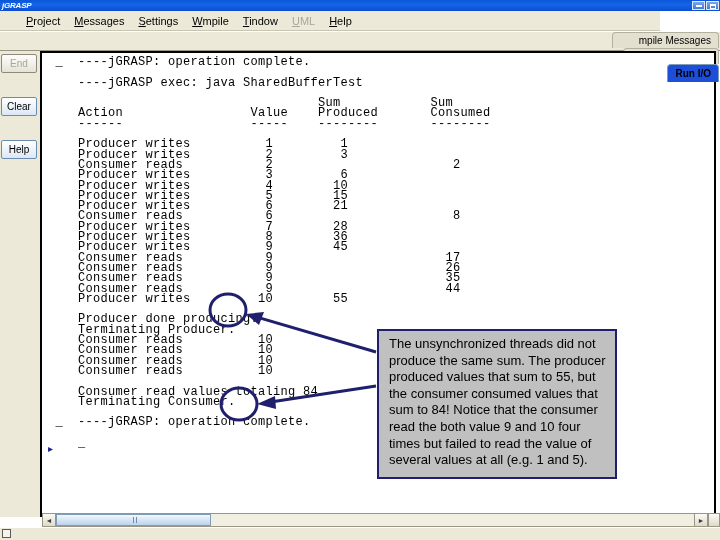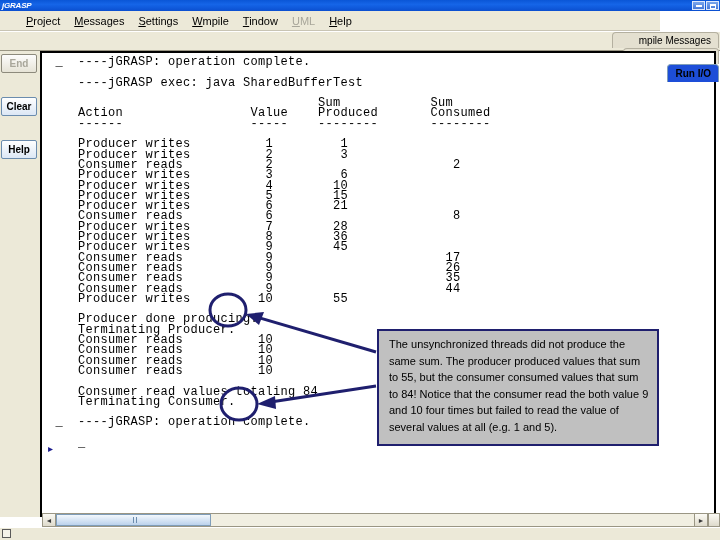--- a/index.html
+++ b/index.html
@@ -122,21 +122,20 @@
     z-index: 2;
     font-weight: bold;
   }
 
   
   .sidecol {
     position: absolute;
     left: 0; top: 51px;
     width: 40px; height: 466px;
     background: #ece9d8;
-    font-weight: bold;
   }
   .sidebtn {
     width: 36px;
     height: 19px;
     margin: 3px 0 0 1px;
     background: linear-gradient(to bottom,#fdfdfc,#e6e3d6);
     border: 1px solid #8d8a7c;
     border-radius: 2px;
     font-size: 10px;
     color: #000000;
@@ -247,27 +246,27 @@
   
   .annot-svg {
     position: absolute;
     left: 0; top: 0;
     width: 720px; height: 540px;
     pointer-events: none;
   }
   .callout {
     position: absolute;
     left: 377px; top: 329px;
-    width: 282px;
+    width: 240px;
     background: #c0c0c0;
     border: 2px solid #1f1f6e;
     box-sizing: border-box;
     padding: 5px 8px 8px 10px;
     font-family: "Liberation Sans", sans-serif;
-    font-size: 11px;
+    font-size: 13px;
     line-height: 16.6px;
     color: #000000;
   }
 </style>
 </head>
 <body>
 
 <div class="titlebar">
   <span class="titlebar-text">jGRASP</span>
   <div class="win-btns">

